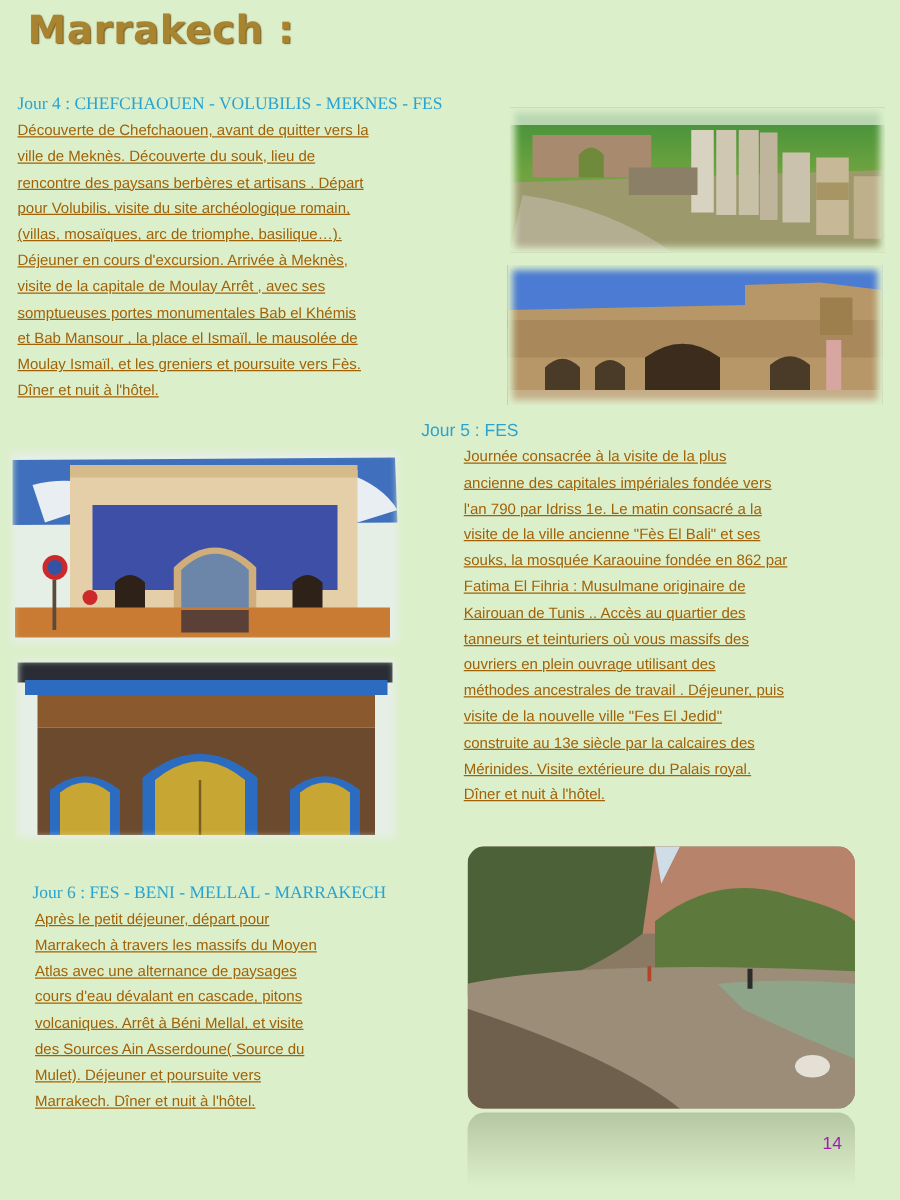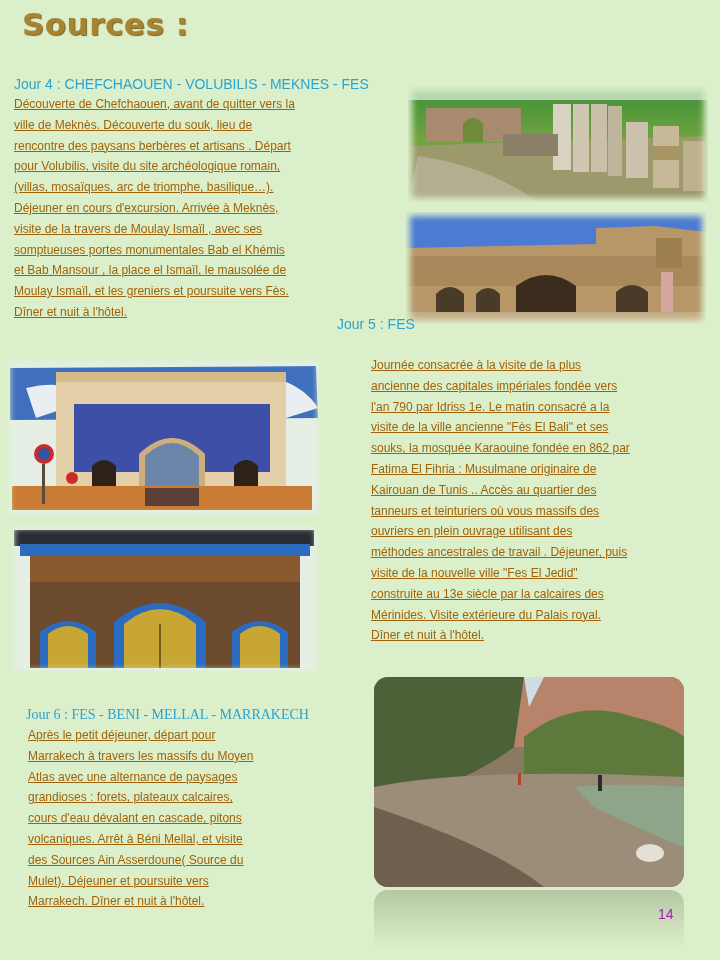--- a/index.html
+++ b/index.html
@@ -26,31 +26,31 @@
   .soft {
     box-shadow:0 0 6px 4px #dcefcb inset;
   }
   .page-num {
     position:absolute; left:658px; top:906px; font-size:14px; color:#a21caf;
   }
 </style>
 </head>
 <body>
 
-<div class="title">Sources :</div>
+<div class="title">Marrakech :</div>
 
-<div class="day-heading" style="left:14px; top:76px;">Jour 4 : CHEFCHAOUEN  - VOLUBILIS - MEKNES - FES</div>
+<div class="day-heading" style="left:14px; top:76px;font-family:Liberation Serif, serif;">Jour 4 : CHEFCHAOUEN  - VOLUBILIS - MEKNES - FES</div>
 <div class="day-text" style="left:14px; top:94px; width:390px;">
   <div>Découverte  de Chefchaouen,  avant de quitter vers la</div>
   <div>ville de Meknès.  Découverte  du souk,  lieu de</div>
   <div>rencontre des paysans berbères  et artisans . Départ</div>
   <div>pour Volubilis, visite  du site archéologique romain,</div>
   <div>(villas, mosaïques, arc de triomphe, basilique…).</div>
   <div>Déjeuner  en cours d'excursion.  Arrivée à Meknès,</div>
-  <div>visite de la travers de Moulay Ismaïl , avec ses</div>
+  <div>visite de la capitale de Moulay Arrêt , avec ses</div>
   <div>somptueuses portes monumentales Bab el Khémis</div>
   <div>et Bab Mansour , la place el Ismaïl, le mausolée de</div>
   <div>Moulay Ismaïl, et les greniers et poursuite vers Fès.</div>
   <div>Dîner et nuit à l'hôtel.</div>
 </div>
 
 <div class="photo" style="left:408px; top:86px; width:300px; height:116px;">
   <svg width="300" height="116" viewBox="0 0 300 116">
     <defs>
       <linearGradient id="vsky" x1="0" y1="0" x2="0" y2="1">
@@ -88,21 +88,21 @@
     <path d="M30 100 L30 82 Q44 68 58 82 L58 100 Z" fill="#4a3a28"></path>
     <path d="M70 100 L70 82 Q82 70 94 82 L94 100 Z" fill="#4a3a28"></path>
     <path d="M210 100 L210 80 Q226 66 242 80 L242 100 Z" fill="#4a3a28"></path>
     <rect x="255" y="60" width="12" height="42" fill="#d8a6a0"></rect>
     <rect x="250" y="26" width="26" height="30" fill="#9c7f4c"></rect>
     <rect x="0" y="100" width="300" height="12" fill="#c4ad87"></rect>
   </svg>
   <div class="soft" style="position:absolute; inset:0;"></div>
 </div>
 
-<div class="day-heading" style="left:337px; top:316px;">Jour 5 : FES</div>
+<div class="day-heading" style="left:337px; top:336px;">Jour 5 : FES</div>
 <div class="day-text" style="left:371px; top:355px; width:345px;">
   <div>Journée consacrée à la visite de la plus</div>
   <div>ancienne des capitales impériales fondée vers</div>
   <div>l'an 790 par Idriss 1e. Le matin  consacré a la</div>
   <div>visite de  la ville ancienne "Fès El Bali" et ses</div>
   <div>souks, la mosquée Karaouine fondée en 862 par</div>
   <div>Fatima El Fihria : Musulmane originaire de</div>
   <div>Kairouan de Tunis .. Accès au quartier des</div>
   <div>tanneurs et teinturiers où vous massifs des</div>
   <div>ouvriers en plein ouvrage utilisant des</div>
@@ -152,21 +152,20 @@
     <rect x="149" y="100" width="2" height="44" fill="#7a5f1c"></rect>
   </svg>
   <div class="soft" style="position:absolute; inset:0;"></div>
 </div>
 
 <div class="day-heading" style="left:26px; top:707px;font-family:Liberation Serif, serif;">Jour 6 : FES  - BENI  - MELLAL - MARRAKECH</div>
 <div class="day-text" style="left:28px; top:725px; width:325px;">
   <div>Après le petit déjeuner,  départ pour</div>
   <div>Marrakech à travers les massifs du Moyen</div>
   <div>Atlas avec une alternance  de paysages</div>
-  <div>grandioses : forets, plateaux calcaires,</div>
   <div>cours d'eau dévalant en cascade,  pitons</div>
   <div>volcaniques.  Arrêt à Béni Mellal, et visite</div>
   <div>des Sources Ain Asserdoune( Source du</div>
   <div>Mulet). Déjeuner  et poursuite vers</div>
   <div>Marrakech. Dîner et nuit à l'hôtel.</div>
 </div>
 
 <div class="photo" style="left:374px; top:677px; width:310px; height:210px; border-radius:14px;">
   <svg width="310" height="210" viewBox="0 0 310 210">
     <rect width="310" height="210" fill="#8b7a63"></rect>

